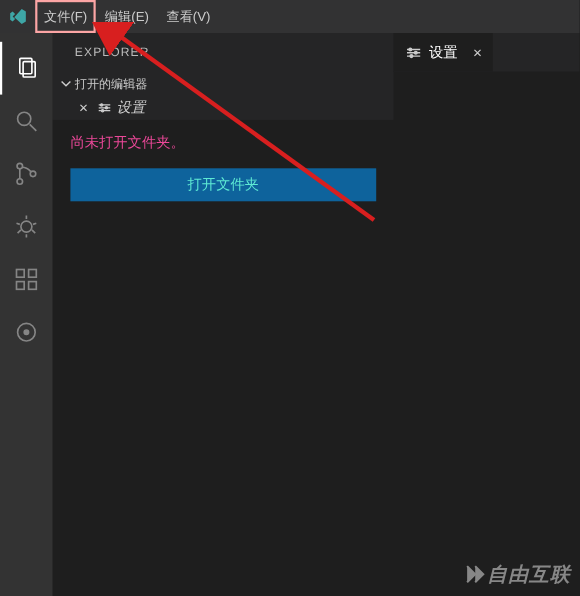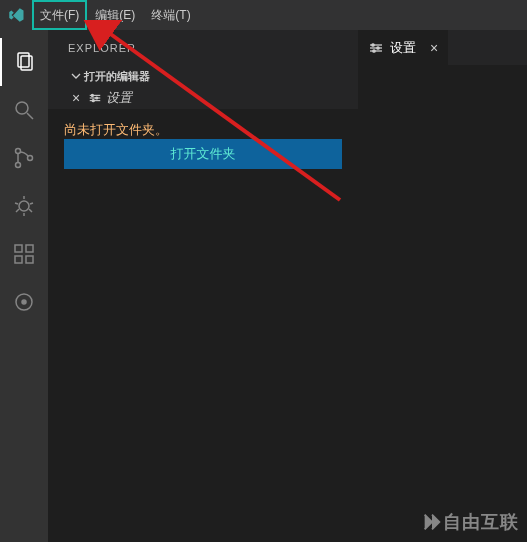--- a/index.html
+++ b/index.html
@@ -1,61 +1,61 @@
 <!DOCTYPE html>
 <html><head>
 <meta charset="utf-8">
 <style>
 * { margin: 0; padding: 0; box-sizing: border-box; }
 body { font-family: "Microsoft YaHei", "Segoe UI", sans-serif; background: #1e1e1e; color: #cccccc; width: 527px; height: 542px; overflow: hidden; position: relative; }
 .menubar { height: 30px; background: #323233; display: flex; align-items: center; padding: 0 4px; font-size: 12px; }
 .logo { width: 24px; height: 24px; display: flex; align-items: center; justify-content: center; margin-right: 4px; }
 .menu-item { padding: 16px 8px; height: 30px; display: flex; align-items: center; color: #cccccc; cursor: pointer; }
-.menu-item.highlighted { border: 2px solid #14b8a6; padding: 0 6px; }
+.menu-item.highlighted { border: 2px solid #fca5a5; padding: 0 6px; }
 .main { display: flex; height: calc(100% - 30px); }
 .activitybar { width: 48px; background: #333333; display: flex; flex-direction: column; align-items: center; padding-top: 8px; }
 .activity-icon { width: 48px; height: 48px; display: flex; align-items: center; justify-content: center; cursor: pointer; color: #858585; }
 .activity-icon.active { color: #ffffff; border-left: 2px solid #ffffff; }
 .sidebar { width: 310px; background: #252526; display: flex; flex-direction: column; }
 .sidebar-title { height: 35px; padding: 0 20px; display: flex; align-items: center; font-size: 11px; letter-spacing: 1px; color: #bbbbbb; }
-.section-header { height: 22px; display: flex; align-items: center; padding: 0 4px; font-size: 11px; font-weight: bold; color: #cccccc; cursor: pointer; margin-left: 16px; }
+.section-header { height: 22px; display: flex; align-items: center; padding: 0 4px; font-size: 11px; font-weight: normal; color: #cccccc; cursor: pointer; }
 .section-header .chev { width: 16px; display: flex; justify-content: center; }
 .open-editor-item { display: flex; align-items: center; padding: 2px 0 2px 20px; font-size: 13px; color: #cccccc; }
 .open-editor-item .close { width: 16px; display: flex; justify-content: center; font-size: 14px; color: #cccccc; cursor: pointer; }
 .open-editor-item .ed-icon { width: 18px; display: flex; justify-content: center; margin: 0 2px; }
 .open-editor-item .ed-label { font-style: italic; }
 .folder-body { padding: 12px 16px; background: #1e1e1e; flex: 1; }
-.folder-msg { font-size: 13px; color: #fdba74; }
+.folder-msg { font-size: 13px; color: #ec4899; margin-bottom: 14px; }
 .open-folder-btn { width: 100%; background: #0e639c; color: #5eead4; border: none; padding: 6px 0; font-size: 13px; cursor: pointer; }
 .editor-area { flex: 1; background: #1e1e1e; display: flex; flex-direction: column; }
 .tabbar { height: 35px; background: #252526; display: flex; align-items: center; }
 .tab { height: 35px; display: flex; align-items: center; padding: 0 10px; background: #1e1e1e; font-size: 13px; color: #ffffff; gap: 6px; }
 .tab .tab-icon { display: flex; align-items: center; }
 .tab .close-tab { margin-left: 8px; cursor: pointer; color: #cccccc; font-size: 14px; }
-.watermark { position: absolute; right: 8px; bottom: 8px; color: #9a9a9a; font-size: 18px; font-weight: bold; display: flex; align-items: center; gap: 0; opacity: 0.85; letter-spacing: 1px; }
+.watermark { position: absolute; right: 8px; bottom: 8px; color: #9a9a9a; font-size: 18px; font-weight: bold; font-style: italic; display: flex; align-items: center; gap: 0; opacity: 0.85; letter-spacing: 1px; }
 .arrow-overlay { position: absolute; top: 20px; left: 60px; pointer-events: none; }
 svg { display: block; }
 </style>
 </head>
 <body>
 
 <div class="menubar">
   <div class="logo">
     <svg width="18" height="18" viewBox="0 0 24 24">
         <path fill="#3ea6a6" d="M17 3l5 3v12l-5 3-9-8 9-10zM3 8l3-2 3 3-3 3 3 3-3 3-3-2V8z"></path>
       </svg>
   </div>
   <div class="menu-item highlighted">
       <span>文件(F)</span>
     </div>
   <div class="menu-item">
       <span>编辑(E)</span>
     </div>
   <div class="menu-item">
-      <span>终端(T)</span>
+      <span>查看(V)</span>
     </div>
 </div>
 
 <div class="main">
   <div class="activitybar">
     <div class="activity-icon active">
       <svg width="24" height="24" viewBox="0 0 24 24" fill="none" stroke="currentColor" stroke-width="1.5">
           <rect x="5" y="3" width="11" height="14" rx="1"></rect>
           <rect x="8" y="6" width="11" height="14" rx="1"></rect>
         </svg>

